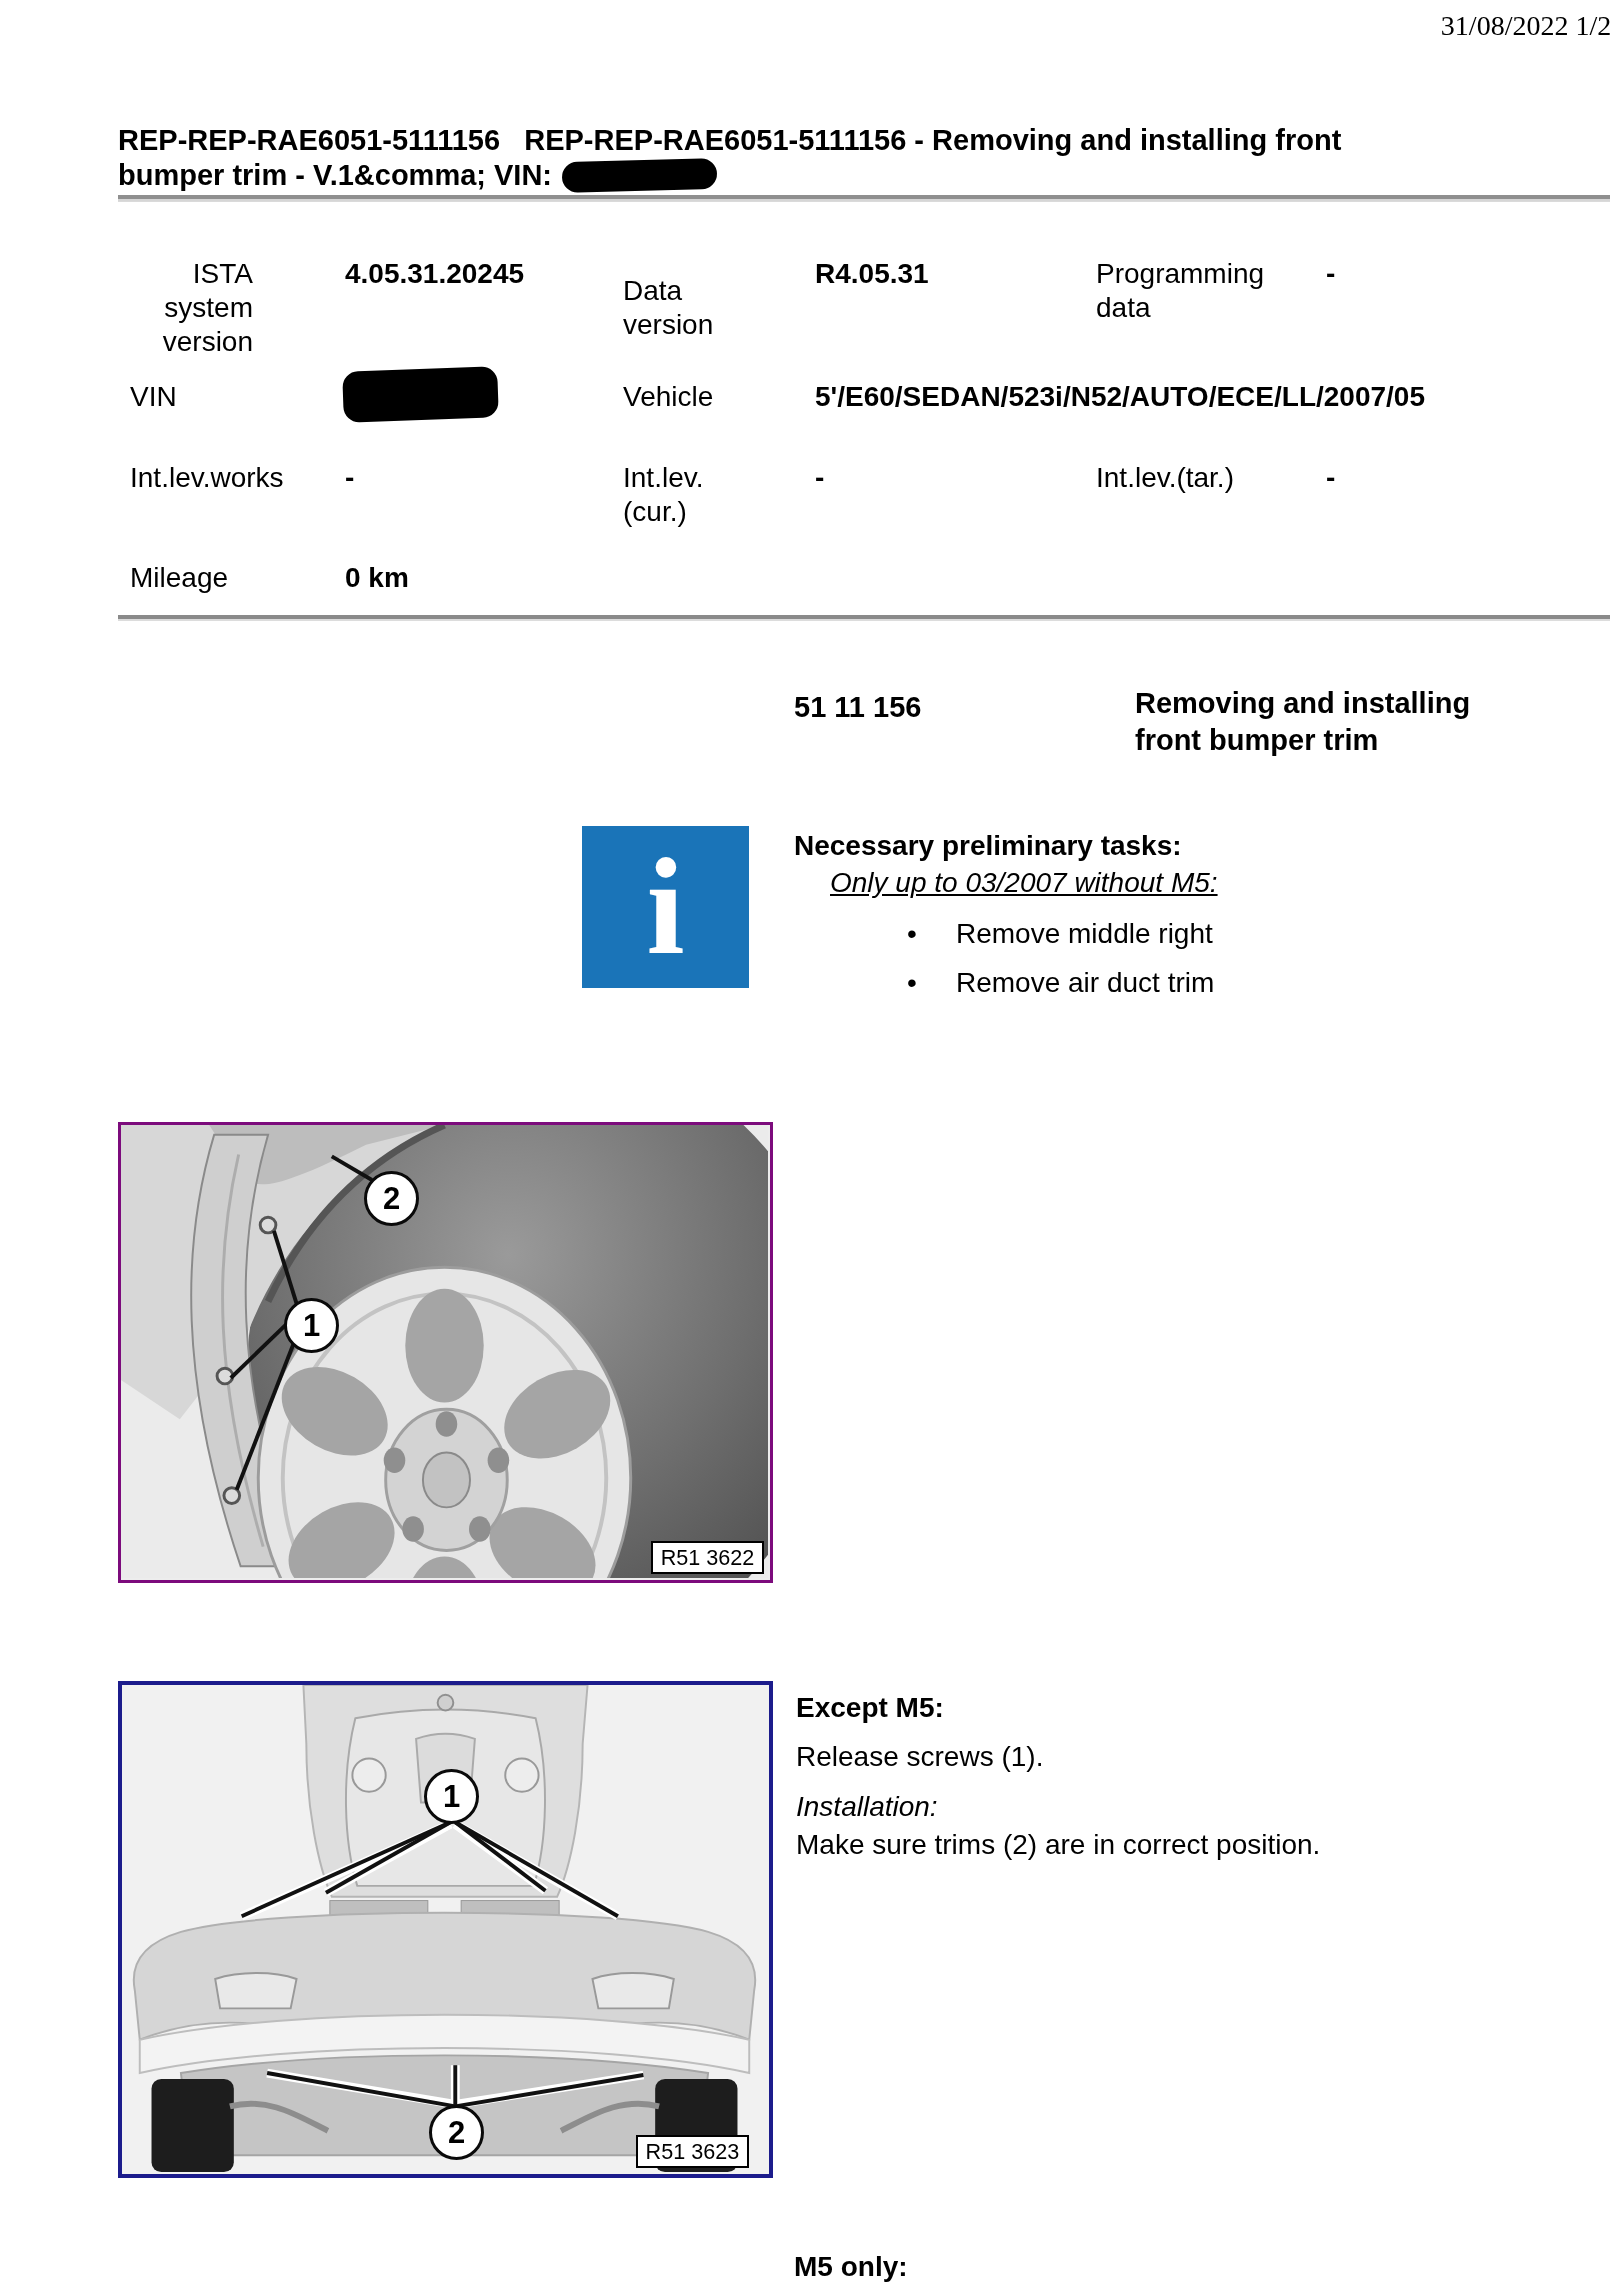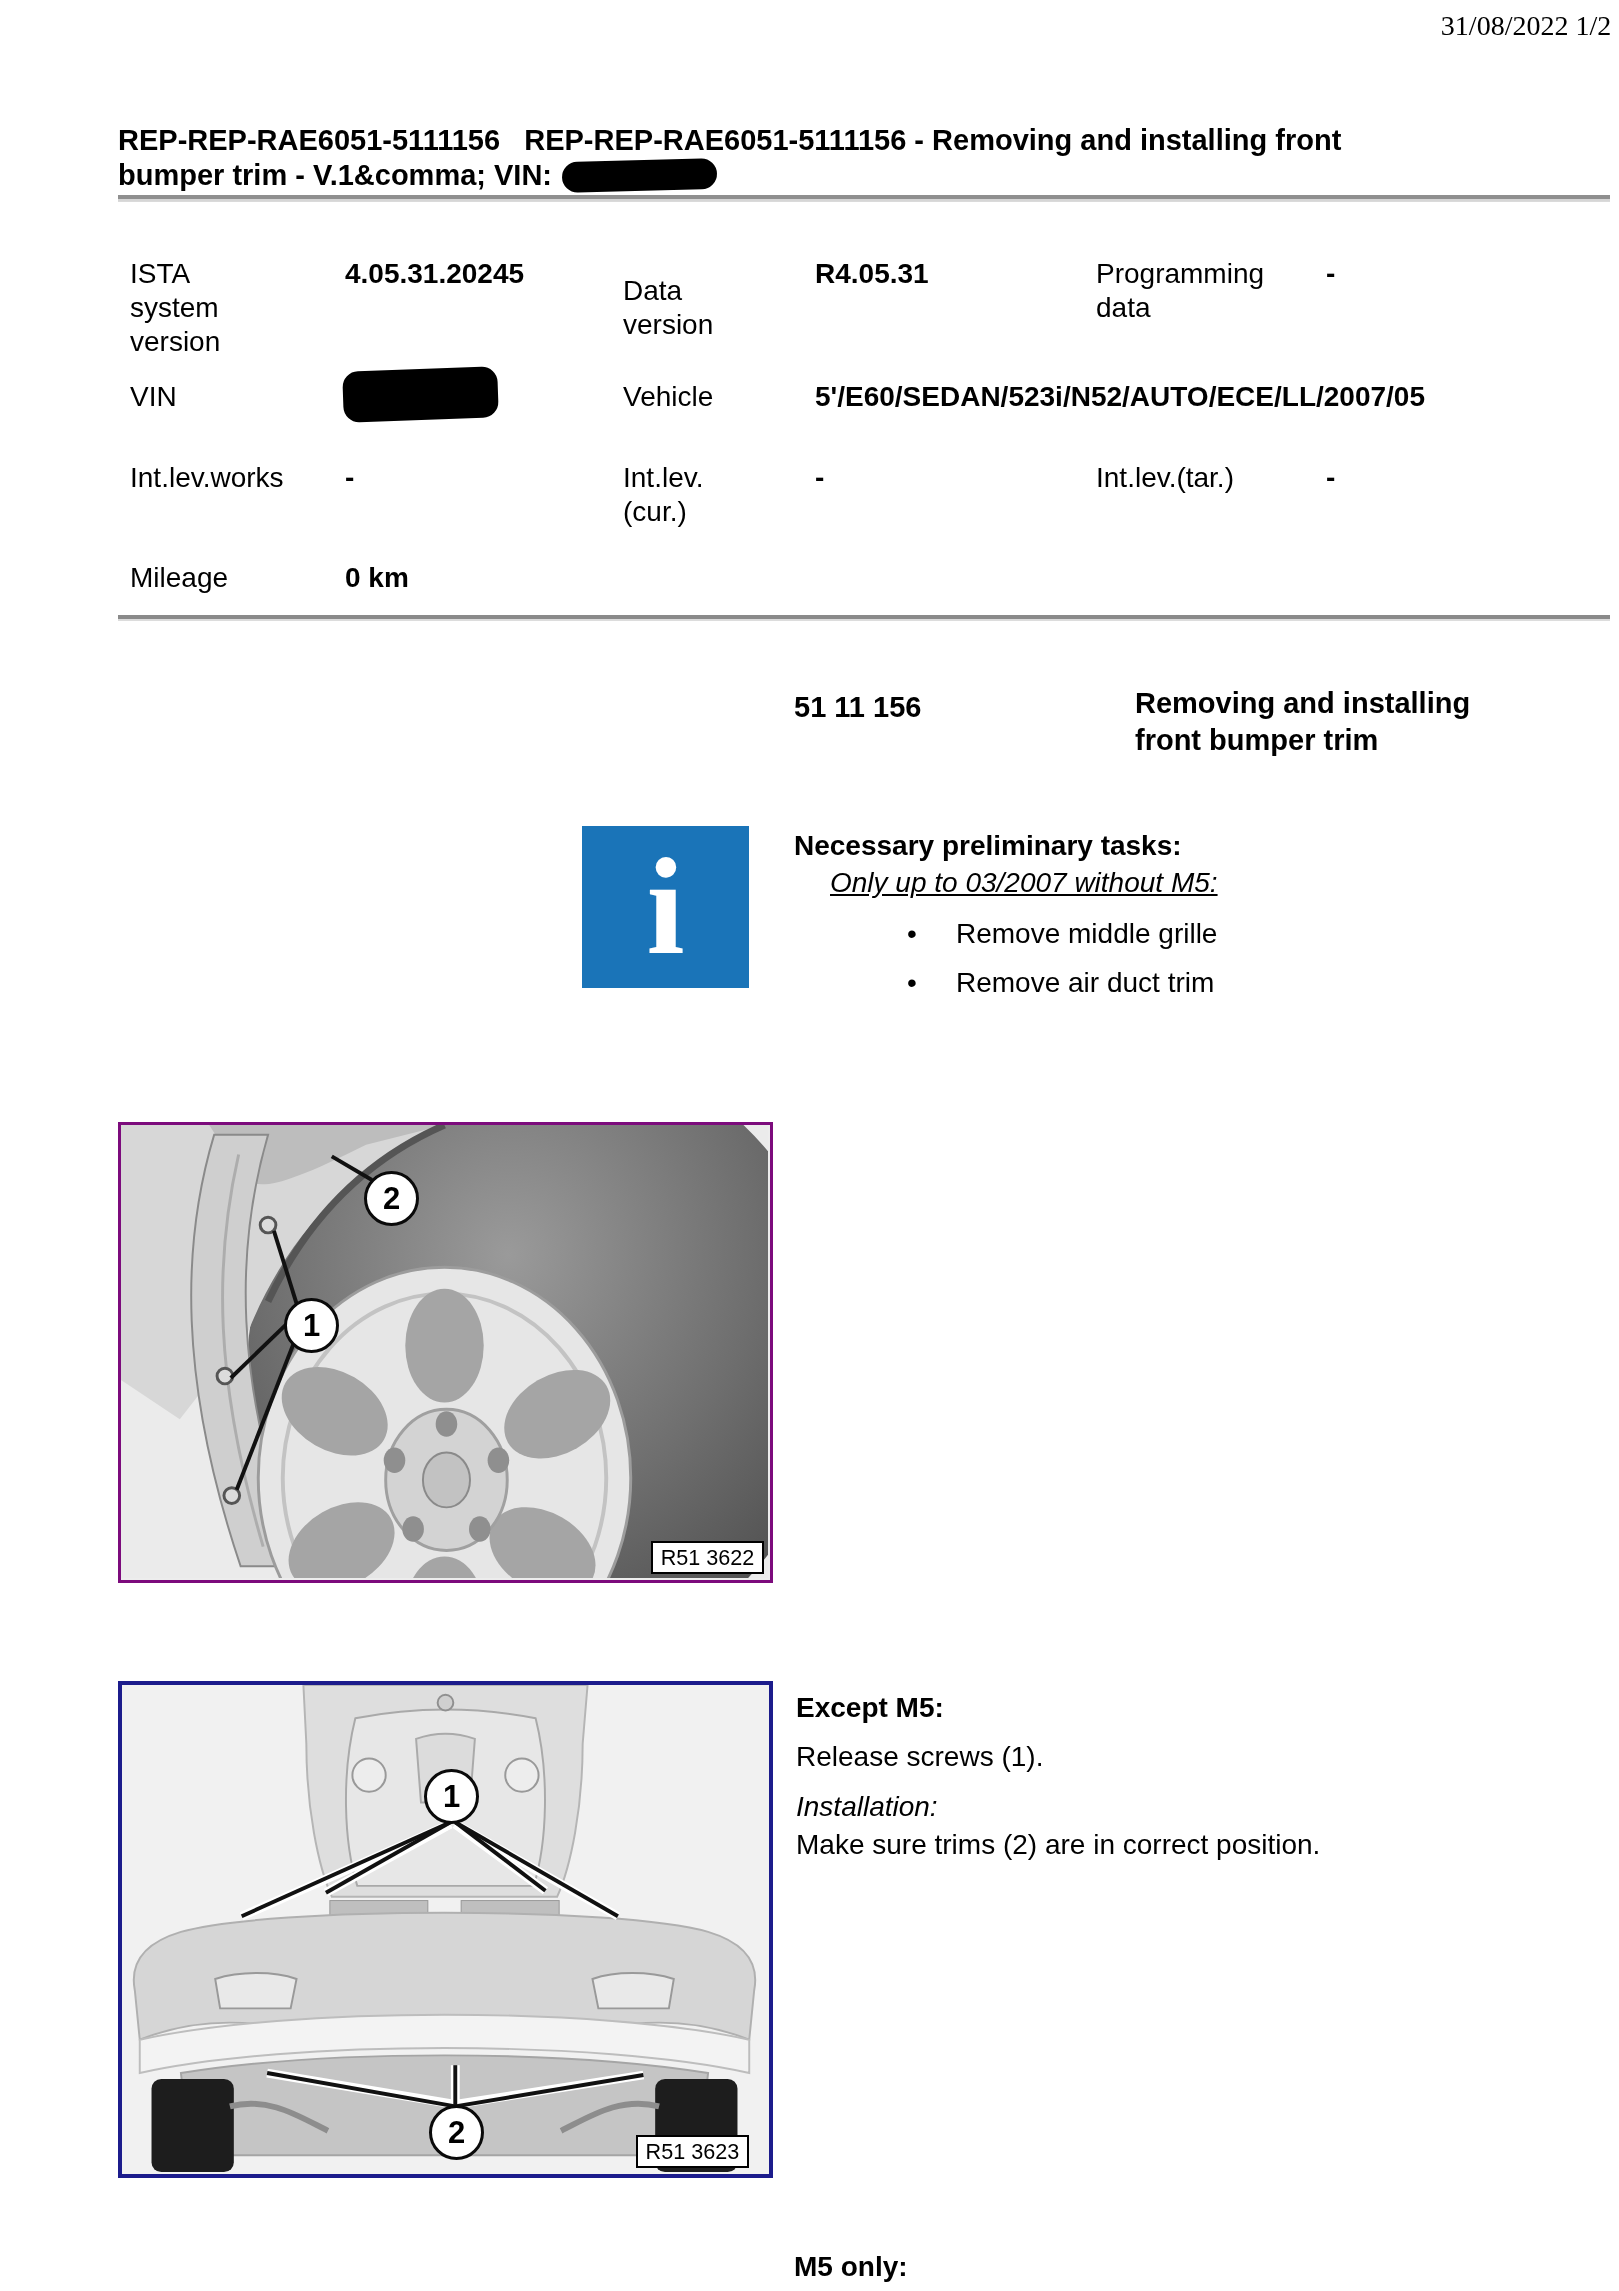--- a/index.html
+++ b/index.html
@@ -36,21 +36,21 @@
 <div id="page">
 
   <div class="abs serif date" style="top:9.8px;right:7.8px;">31/08/2022 1/2</div>
 
   <div class="abs b t30" style="left:118px;top:122px;white-space:nowrap;">REP-REP-RAE6051-5111156&nbsp;&nbsp;&nbsp;REP-REP-RAE6051-5111156 - Removing and installing front</div>
   <div class="abs" style="left:118px;top:157px;">
     <span class="b t30">bumper trim - V.1&amp;comma; VIN:</span><span class="redact" style="display:inline-block;width:155px;height:31px;vertical-align:-5.9px;margin-left:9.8px;transform:rotate(-1.5deg);"></span>
   </div>
   <div class="abs rule1" style="left:118px;top:195px;width:1492px;"></div>
 
-  <div class="abs t29" style="left:130px;top:257px;width:123px;">ISTA system version</div>
+  <div class="abs t29" style="left:130px;top:257px;width:123px;text-align:right;">ISTA system version</div>
   <div class="abs t29 b" style="left:345px;top:257px;">4.05.31.20245</div>
   <div class="abs t29" style="left:623px;top:274px;width:118px;">Data version</div>
   <div class="abs t29 b" style="left:815px;top:257px;">R4.05.31</div>
   <div class="abs t29" style="left:1096px;top:257px;width:206px;">Programming data</div>
   <div class="abs t29 b" style="left:1326px;top:257px;">-</div>
 
   <div class="abs t29" style="left:130px;top:380px;">VIN</div>
   <div class="abs redact" style="left:343px;top:369px;width:155px;height:51px;transform:rotate(-2deg);"></div>
   <div class="abs t29" style="left:623px;top:380px;">Vehicle</div>
   <div class="abs t29 b" style="left:815px;top:380px;white-space:nowrap;">5'/E60/SEDAN/523i/N52/AUTO/ECE/LL/2007/05</div>
@@ -69,21 +69,21 @@
 
   <div class="abs b t30" style="left:794px;top:689px;">51 11 156</div>
   <div class="abs b t30" style="left:1135px;top:685px;width:392px;">Removing and installing front bumper trim</div>
 
   <div class="abs infoicon" style="left:582px;top:826px;width:167px;height:162px;">
     <span>i</span>
   </div>
   <div class="abs b t29" style="left:794px;top:829px;">Necessary preliminary tasks:</div>
   <div class="abs t29 underline" style="left:830px;top:866px;">Only up to 03/2007 without M5:</div>
   <div class="abs t29 bullet-dot" style="left:907px;top:917px;">•</div>
-  <div class="abs t29" style="left:956px;top:917px;">Remove middle grille</div>
+  <div class="abs t29" style="left:956px;top:917px;">Remove middle right</div>
   <div class="abs t29 bullet-dot" style="left:907px;top:966px;">•</div>
   <div class="abs t29" style="left:956px;top:966px;">Remove air duct trim</div>
 
   <div class="abs figure fig1" style="left:118px;top:1122px;width:655px;height:461px;">
     <svg width="647" height="453" viewBox="0 0 660 462">
       <defs>
         <radialGradient id="tireg" cx="40%" cy="35%" r="75%">
           <stop offset="0%" stop-color="#9a9a9a"></stop>
           <stop offset="55%" stop-color="#6f6f6f"></stop>
           <stop offset="100%" stop-color="#4a4a4a"></stop>

